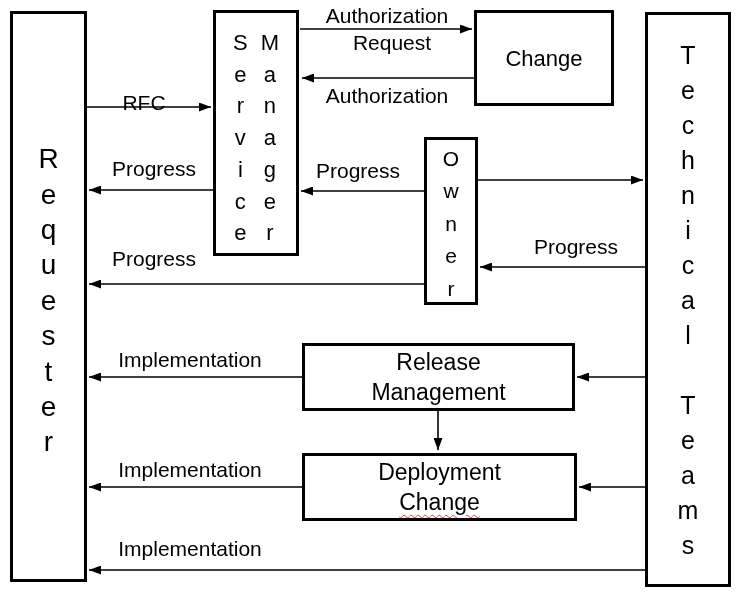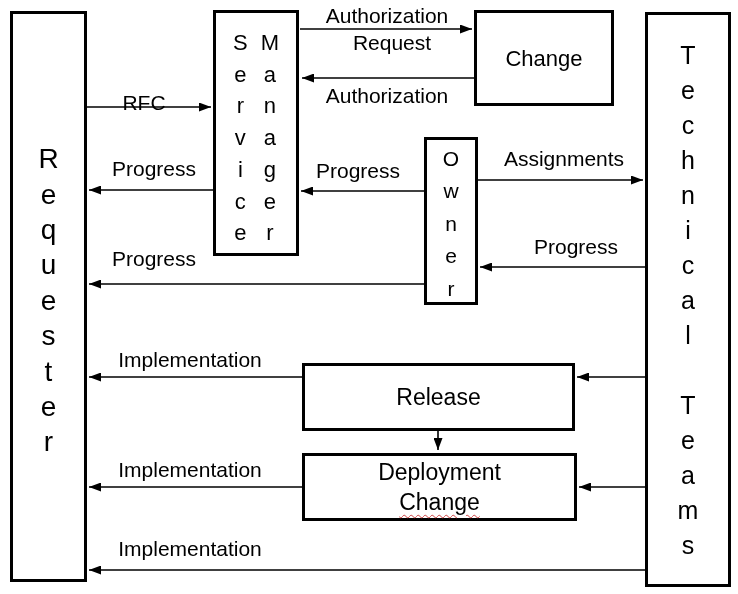--- a/index.html
+++ b/index.html
@@ -116,39 +116,39 @@
 a
 l
  
 T
 e
 a
 m
 s</div>
   </div>
 
-  <div class="node" id="node-release-management" style="left:302px; top:343px; width:273px; height:68px;margin-top:20px;">
+  <div class="node" id="node-release-management" style="left:302px; top:343px; width:273px; height:68px;">
     <div>
       <div>Release</div>
+      <div>Management</div>
     </div>
   </div>
 
   <div class="node" id="node-deployment-change" style="left:302px; top:453px; width:275px; height:68px;">
     <div>
       <div>Deployment</div>
       <div><span class="misspelled">Change</span></div>
     </div>
   </div>
 
   <div class="edge-label" style="left:144px; top:75px;margin-top:28px;">RFC</div>
   <div class="edge-label" style="left:387px; top:16px;">Authorization</div>
   <div class="edge-label" style="left:392px; top:43px;">Request</div>
   <div class="edge-label" style="left:387px; top:96px;">Authorization</div>
   <div class="edge-label" style="left:154px; top:169px;">Progress</div>
   <div class="edge-label" style="left:358px; top:171px;">Progress</div>
-  <div class="edge-label" style="left:564px; top:159px;">Assignments</div>
   <div class="edge-label" style="left:576px; top:247px;">Progress</div>
   <div class="edge-label" style="left:154px; top:259px;">Progress</div>
   <div class="edge-label" style="left:190px; top:360px;">Implementation</div>
   <div class="edge-label" style="left:190px; top:470px;">Implementation</div>
   <div class="edge-label" style="left:190px; top:549px;">Implementation</div>
 
 </div>
 
 </body></html>

